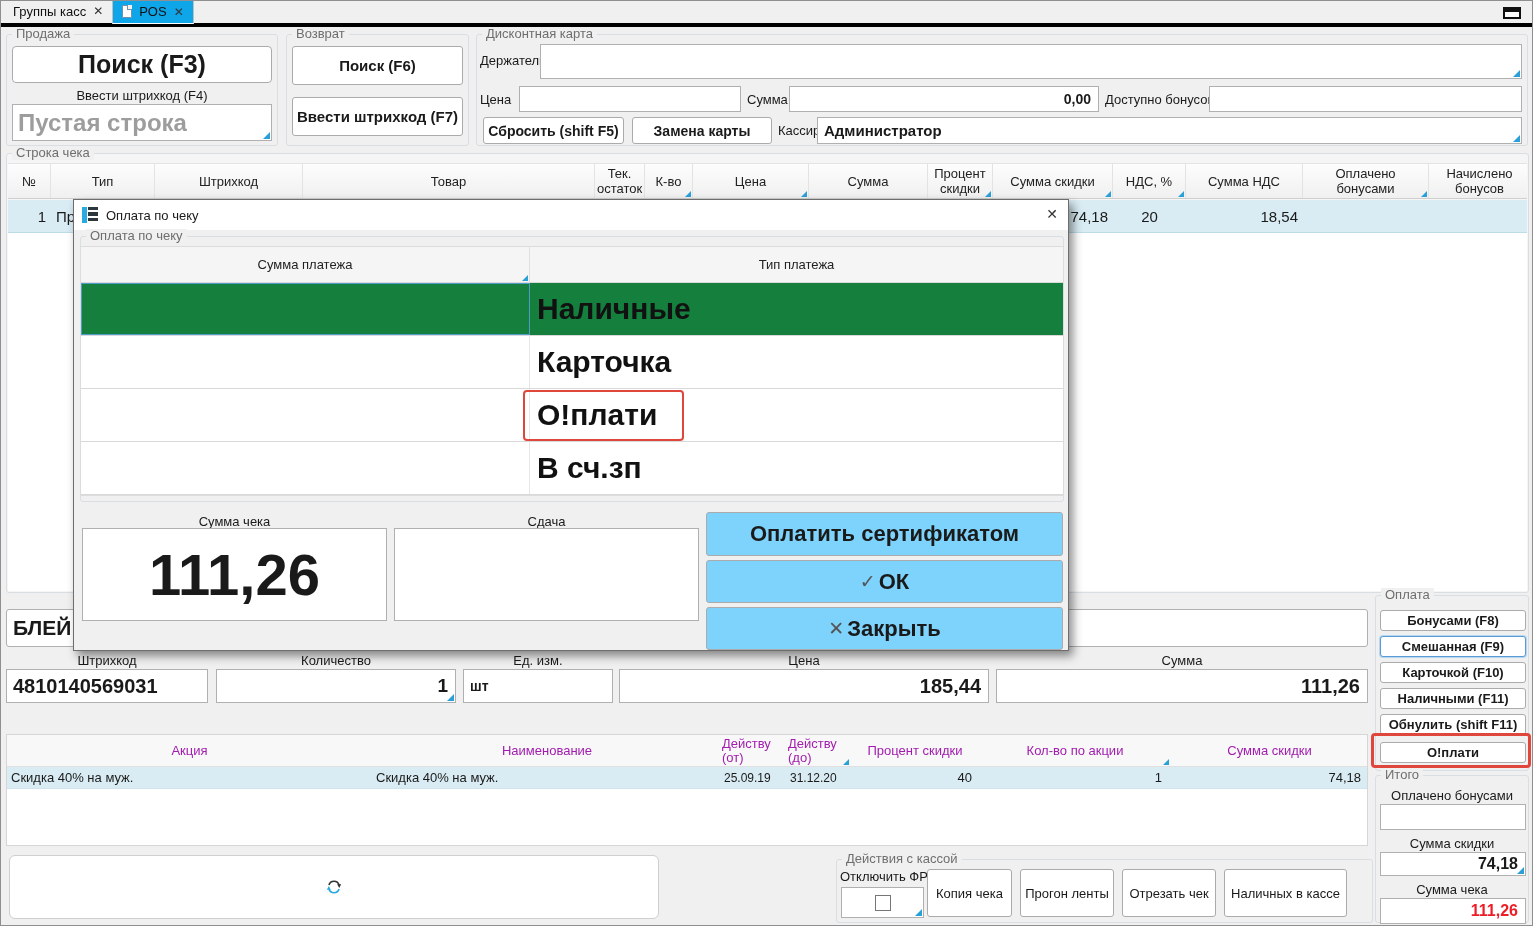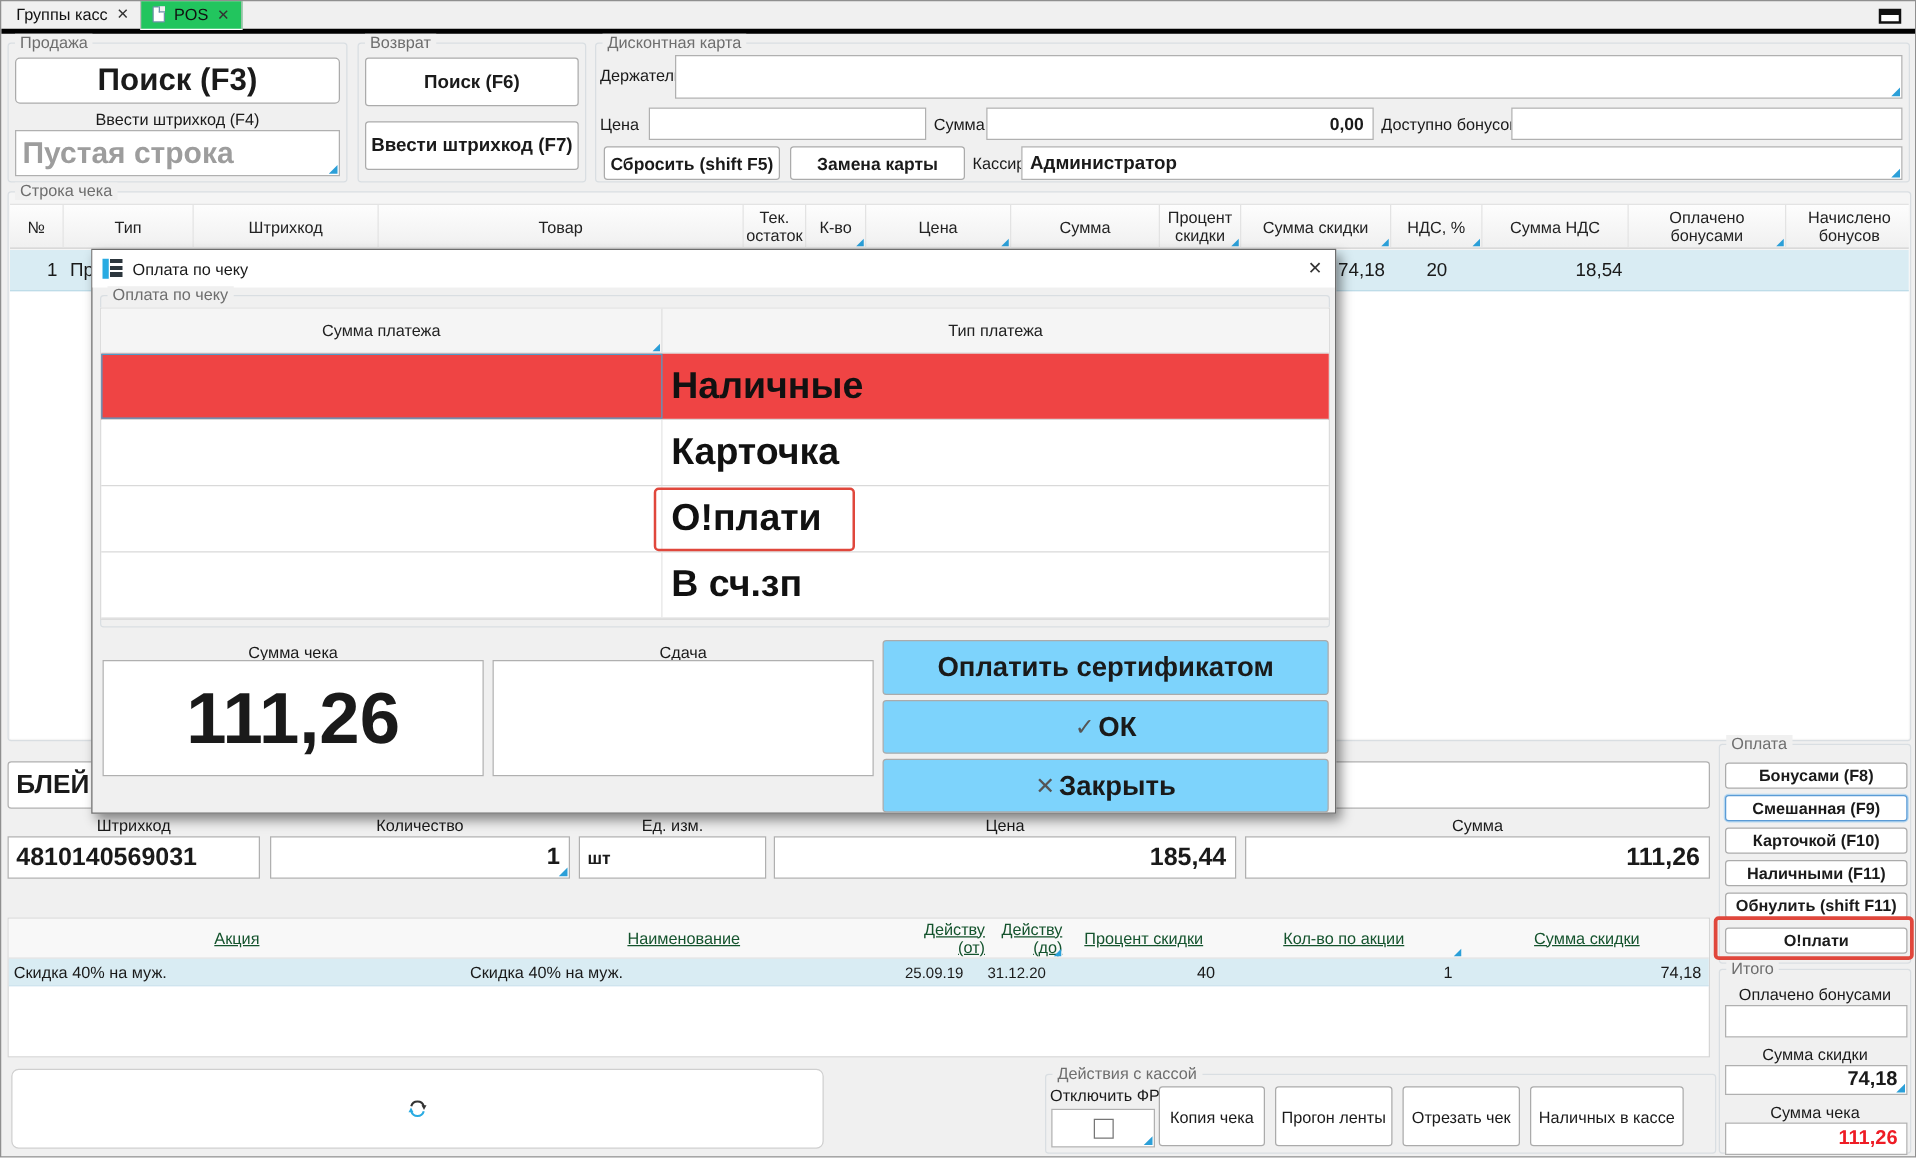--- a/index.html
+++ b/index.html
@@ -5,21 +5,21 @@
   * { box-sizing: border-box; margin: 0; padding: 0; }
   html,body { background:#cfcfcf; }
   body { font-family:"Liberation Sans", sans-serif; font-size:13px; color:#1a1a1a; }
   .screen { position:relative; width:1533px; height:926px; background:#f0f0f0;
             border:1px solid #8f8f8f; overflow:hidden; }
 
   
   .tabbar { position:absolute; left:0; top:0; width:100%; height:26px;
             border-bottom:4px solid #000000; display:flex; align-items:flex-end; padding-left:3px; }
   .tab { height:24px; display:flex; align-items:center; gap:7px; padding:0 9px; color:#111; }
-  .tab.active { background:#22c55e; border:1px solid #bfbfbf; border-bottom:1px solid #fff; margin-bottom:-1px; height:25px;margin-top:10px; }
+  .tab.active { background:#0ea5e9; border:1px solid #bfbfbf; border-bottom:1px solid #fff; margin-bottom:-1px; height:25px;margin-top:10px; }
   .tabclose { font-size:12px; color:#333; cursor:default; }
   .doc-icon { display:inline-block; width:10px; height:13px; background:#fff; border:1px solid #6f93aa;
               border-radius:1px; position:relative; }
   .doc-icon::after{ content:""; position:absolute; right:-1px; top:-1px; width:4px; height:4px;
               background:#f0f0f0; border-left:1px solid #6f93aa; border-bottom:1px solid #6f93aa; }
   .winbtn { position:absolute; right:11px; top:6px; width:18px; height:12px; border:2px solid #111;
             border-top:5px solid #111; background:#fff; }
 
   
   .groupbox { position:absolute; border:1px solid #d9dee2; border-radius:3px; }
@@ -52,22 +52,22 @@
   .rcell { display:flex; align-items:center; flex-shrink:0; padding:0 5px; }
   .rcell.r { justify-content:flex-end; }
   .rcell.c { justify-content:center; }
 
   
   .ptabs { position:absolute; display:flex; }
   .ptab { height:21px; display:flex; align-items:center; justify-content:center; padding:0 11px; color:#1a1a1a; }
   .ptab.active { border-bottom:3px solid #46b6c9; font-weight:400; }
   .promo { position:absolute; background:#fff; border:1px solid #d6d6d6; }
   .phead { display:flex; height:32px; background:#f8f8f8; border-bottom:1px solid #e0e0e0; }
-  .phc { position:relative; display:flex; align-items:center; justify-content:center; text-align:right;
-         line-height:14px; flex-shrink:0; color:#14532d; overflow:hidden;text-decoration:underline; }
+  .phc { position:relative; display:flex; align-items:center; justify-content:center; text-align:left;
+         line-height:14px; flex-shrink:0; color:#a21caf; overflow:hidden; }
   .prow { display:flex; height:22px; background:#d9ecf3; border-bottom:1px solid #cfe4ee; }
   .pcell { display:flex; align-items:center; flex-shrink:0; padding:0 4px; overflow:hidden; white-space:nowrap; }
   .pcell.r { justify-content:flex-end; padding-right:8px; }
 
   
   .modal { position:absolute; left:72px; top:198px; width:996px; height:452px; background:#f0f0f0;
            border:1px solid #6e6e6e; box-shadow:4px 5px 9px rgba(0,0,0,.45); }
   .mtitle { position:absolute; left:0; top:0; right:0; height:30px; background:#fff;
             display:flex; align-items:center; padding:0 8px; gap:8px; }
   .dlg-icon { display:inline-flex; width:16px; height:16px; gap:1px; }
@@ -76,21 +76,21 @@
   .mclose { position:absolute; right:10px; top:6px; font-size:14px; color:#333; cursor:default; }
   .mgroup { position:absolute; left:6px; top:36px; width:984px; height:266px; border:1px solid #d9dee2; border-radius:3px; }
   .mgroup .gtitle { background:#f0f0f0; }
   .ptable { position:absolute; left:-1px; top:9px; right:-1px; height:250px; background:#fff; border:1px solid #dcdcdc; }
   .mthead { display:flex; height:36px; background:#f5f5f5; border-bottom:1px solid #d9d9d9; }
   .mthc { position:relative; display:flex; align-items:center; justify-content:center; color:#222; }
   .payrow { display:flex; height:53px; border-bottom:1px solid #d9d9d9; }
   .payrow .sumcell { width:449px; border-right:1px solid #e6e6e6; position:relative; }
   .payrow .typecell { flex:1; display:flex; align-items:center; padding-left:7px;
                       font-weight:700; font-size:30px; letter-spacing:0; color:#111; }
-  .payrow.sel { background:#ef4444; }
+  .payrow.sel { background:#15803d; }
   .payrow.sel .sumcell { border:1px solid #4f9cc8; }
   .bigbox { position:absolute; background:#fff; border:1px solid #b0b0b0; display:flex;
             align-items:center; justify-content:center; }
   .mbtn { position:absolute; left:632px; width:357px; height:44px; display:flex; align-items:center;
           justify-content:center; background:#7dd3fc; border:1px solid #ababab; border-radius:3px;
           font-weight:700; font-size:22px; }
   .pfx { font-weight:400; color:#555; font-size:19px; margin-right:3px; }
 
   .red-rect { position:absolute; border:3px solid #e0473c; border-radius:4px; background:transparent; }
   .red-rect.thin { border-width:2px; }

